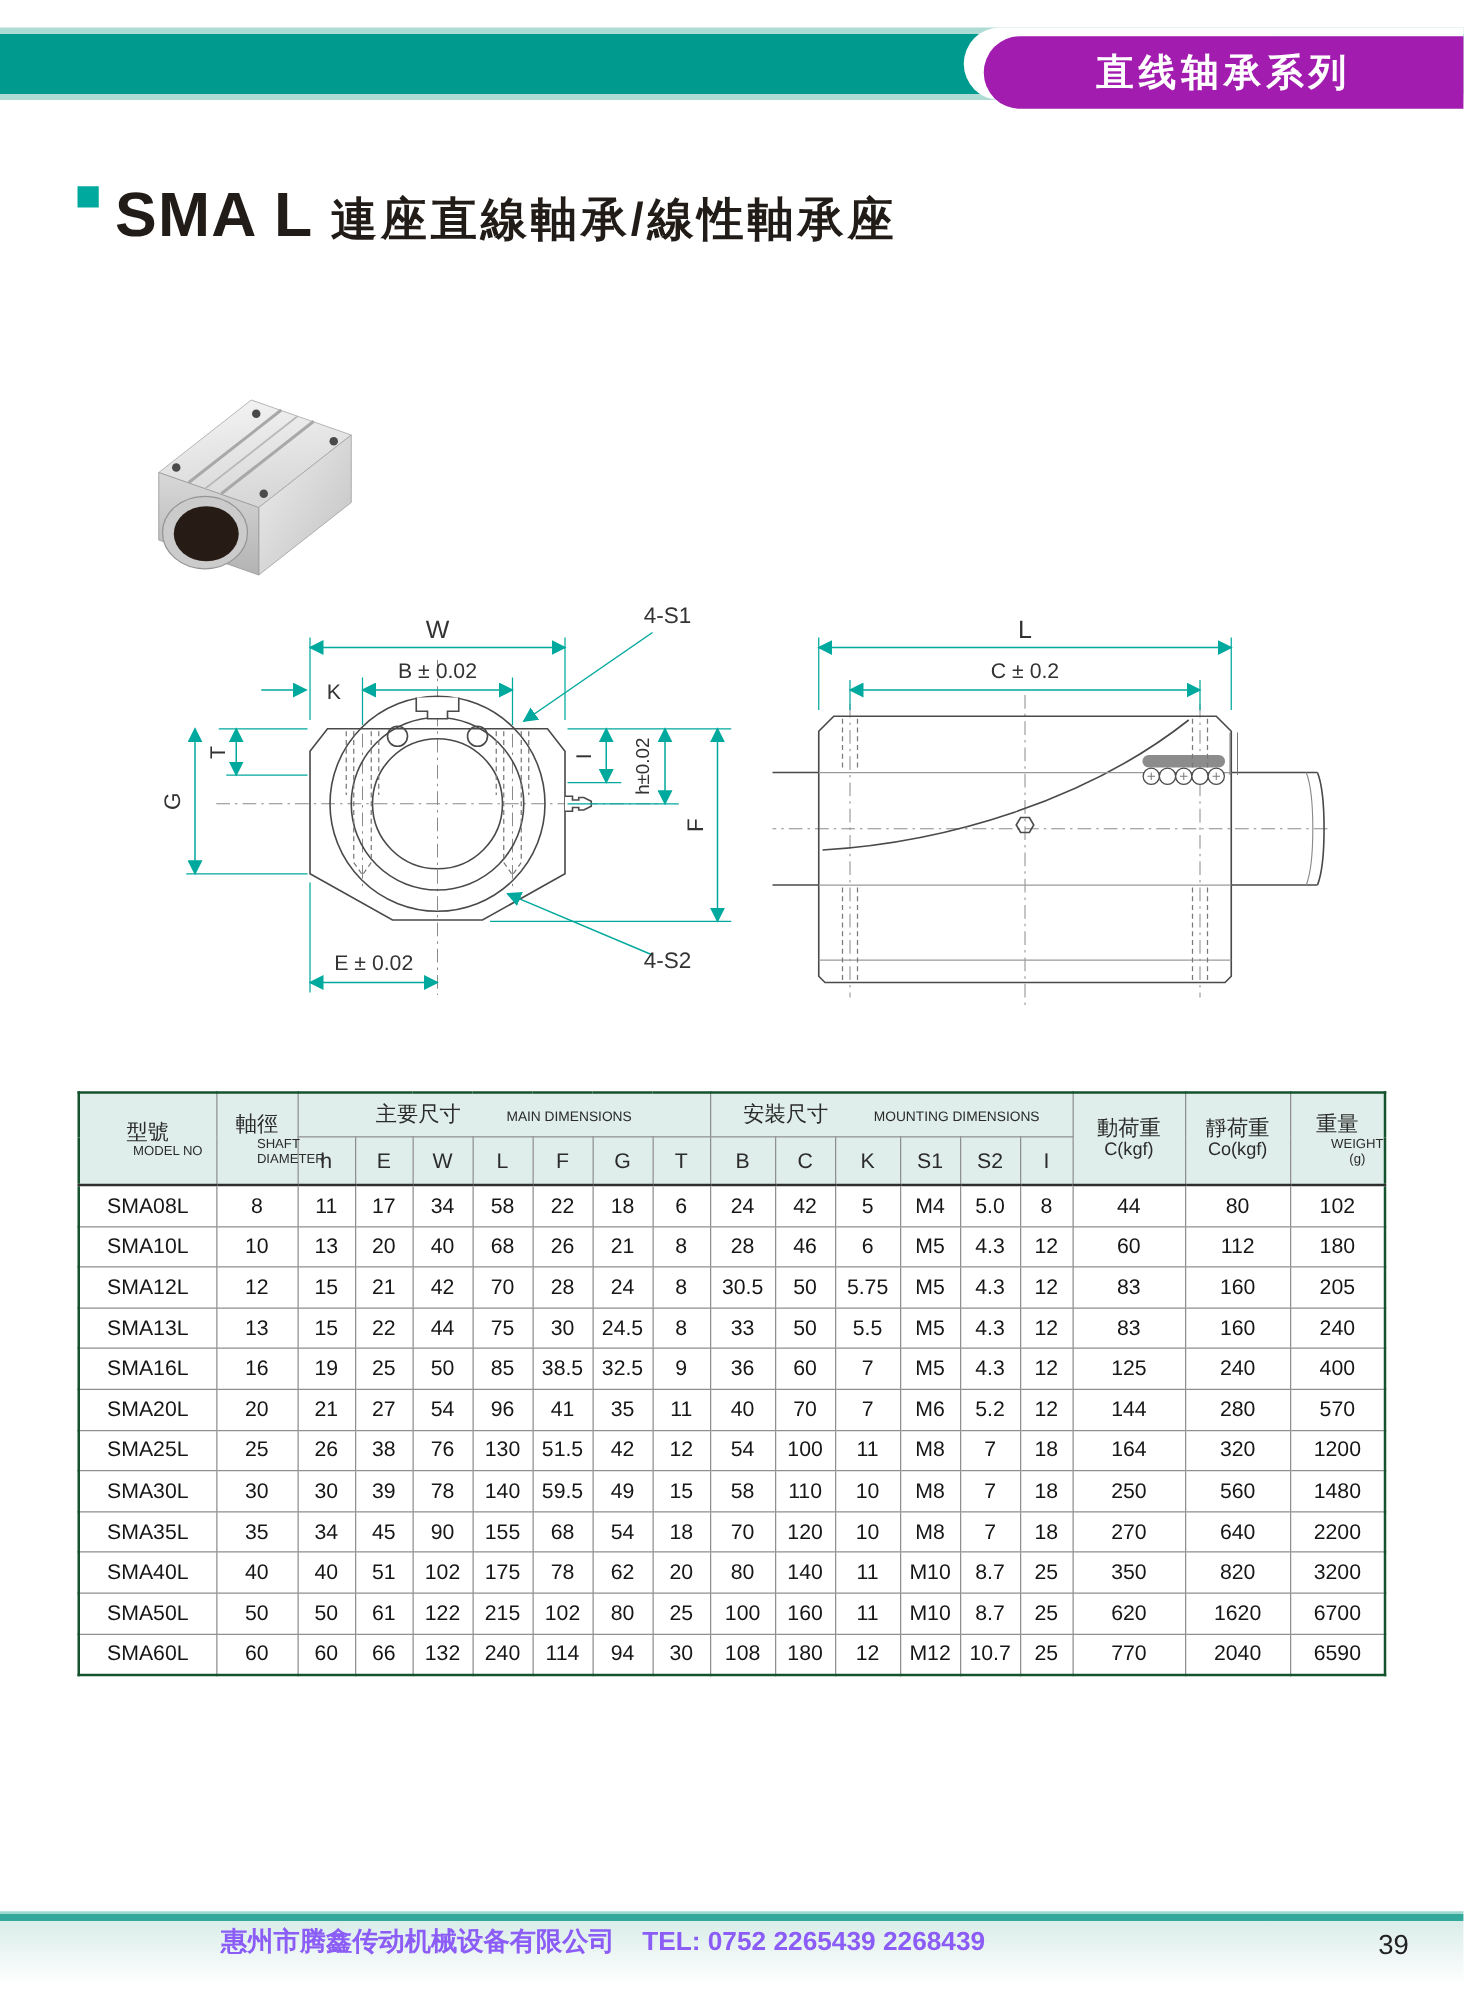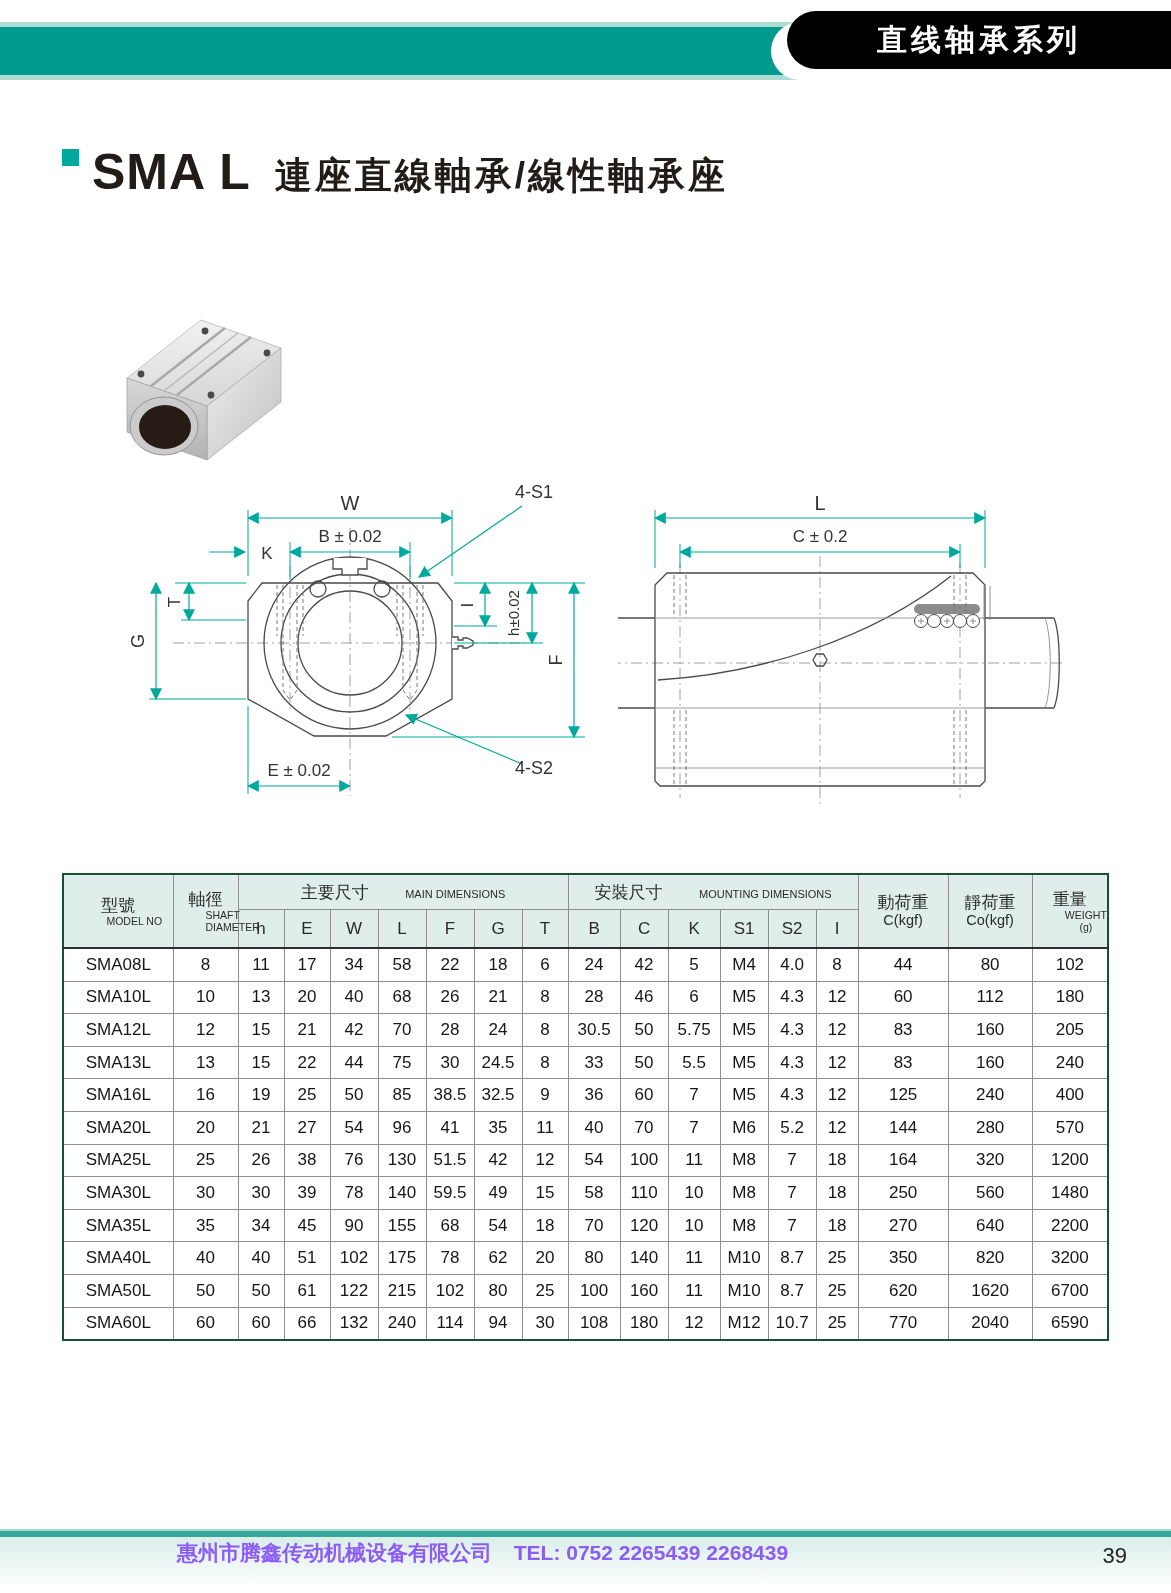--- a/index.html
+++ b/index.html
@@ -3,29 +3,29 @@
 <meta charset="utf-8">
 <style>
   html,body{margin:0;padding:0;background:#ffffff;}
   .page{position:relative;width:1171px;height:1593px;background:#ffffff;overflow:hidden;
         font-family:"Liberation Sans", sans-serif;color:#1a1a1a;}
 
   
   .band{position:absolute;top:22px;left:0;width:1171px;height:58px;
         background:linear-gradient(to bottom,#aedcd4 0 5px,#009a8e 5px calc(100% - 5px),#aedcd4 calc(100% - 5px) 100%);}
   .pill-white{position:absolute;top:22px;right:0;width:400px;height:58px;background:#ffffff;border-radius:29px 0 0 29px;}
-  .pill{position:absolute;top:11px;right:0;width:384px;height:58px;background:#000000;border-radius:29px 0 0 29px;
+  .pill{position:absolute;top:29px;right:0;width:384px;height:58px;background:#a21caf;border-radius:29px 0 0 29px;
         display:flex;align-items:center;justify-content:center;}
   .pill-text{color:#ffffff;font-size:30px;font-weight:bold;letter-spacing:4px;}
 
   
   .title-row{position:absolute;top:143px;left:62px;display:flex;align-items:flex-start;}
   .title-bullet{width:17px;height:17px;background:#00a99d;margin-right:13px;margin-top:6px;}
   .title-model{font-size:50px;font-weight:bold;letter-spacing:1px;color:#221c18;}
-  .title-desc{font-size:37px;font-weight:bold;color:#221c18;margin-left:24px;margin-top:8px;letter-spacing:3px;}
+  .title-desc{font-size:37px;font-weight:bold;color:#221c18;margin-left:14px;margin-top:8px;letter-spacing:3px;}
 
   
   .photo{position:absolute;left:113px;top:290px;}
   .draw-front{position:absolute;left:85px;top:468px;}
   .draw-side{position:absolute;left:618px;top:468px;}
 
   .unit-note{position:absolute;top:888px;left:62px;width:1028px;text-align:right;font-size:16px;color:#333;}
 
   
   .spec{position:absolute;top:873px;left:62px;width:1028px;border-collapse:collapse;table-layout:fixed;
@@ -343,21 +343,21 @@
           <td>17</td>
           <td>34</td>
           <td>58</td>
           <td>22</td>
           <td>18</td>
           <td>6</td>
           <td>24</td>
           <td>42</td>
           <td>5</td>
           <td>M4</td>
-          <td>4.0</td>
+          <td>5.0</td>
           <td>8</td>
           <td>44</td>
           <td>80</td>
           <td>102</td>
         </tr>
         <tr>
           <td>SMA10L</td>
           <td>10</td>
           <td>13</td>
           <td>20</td>

